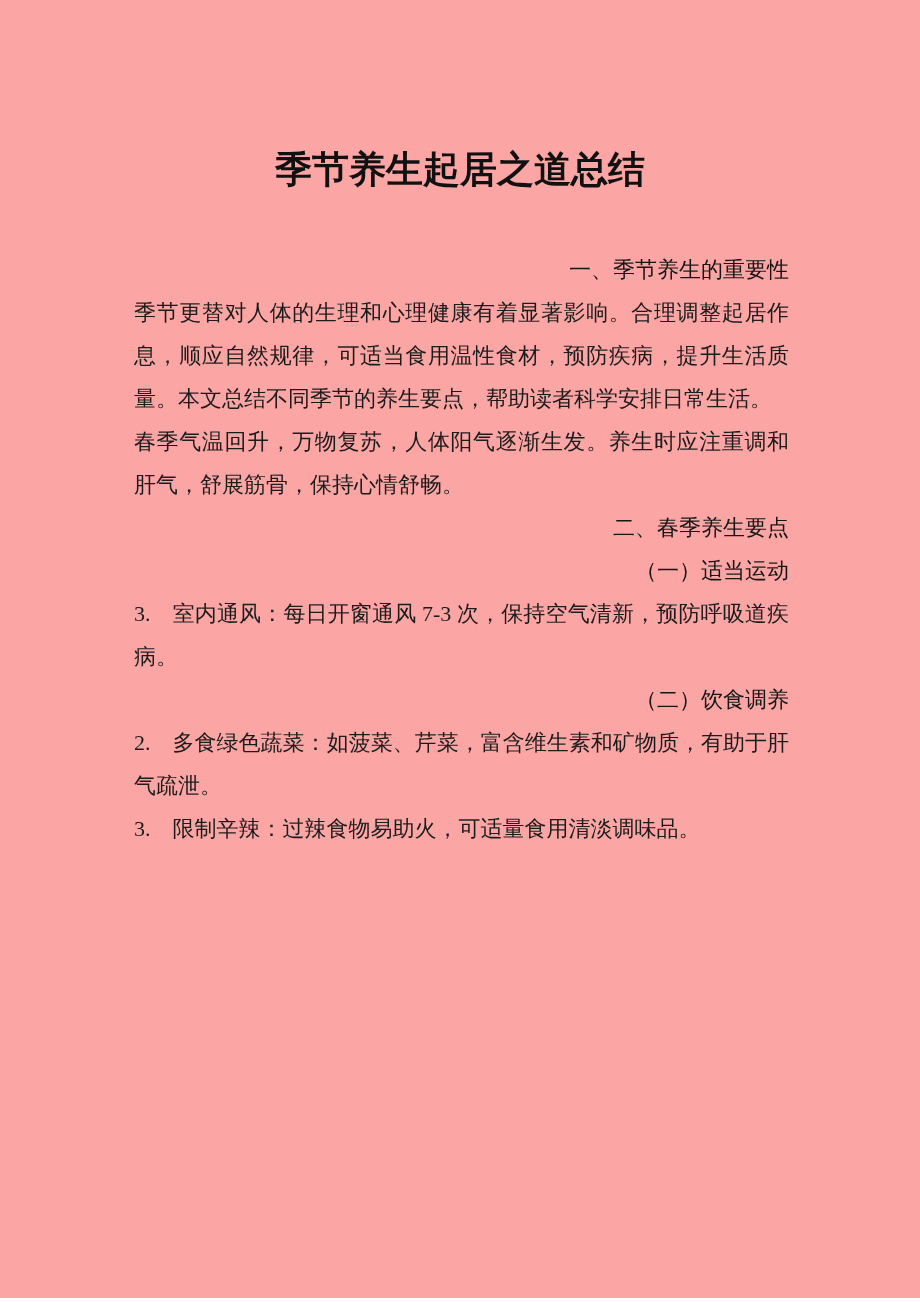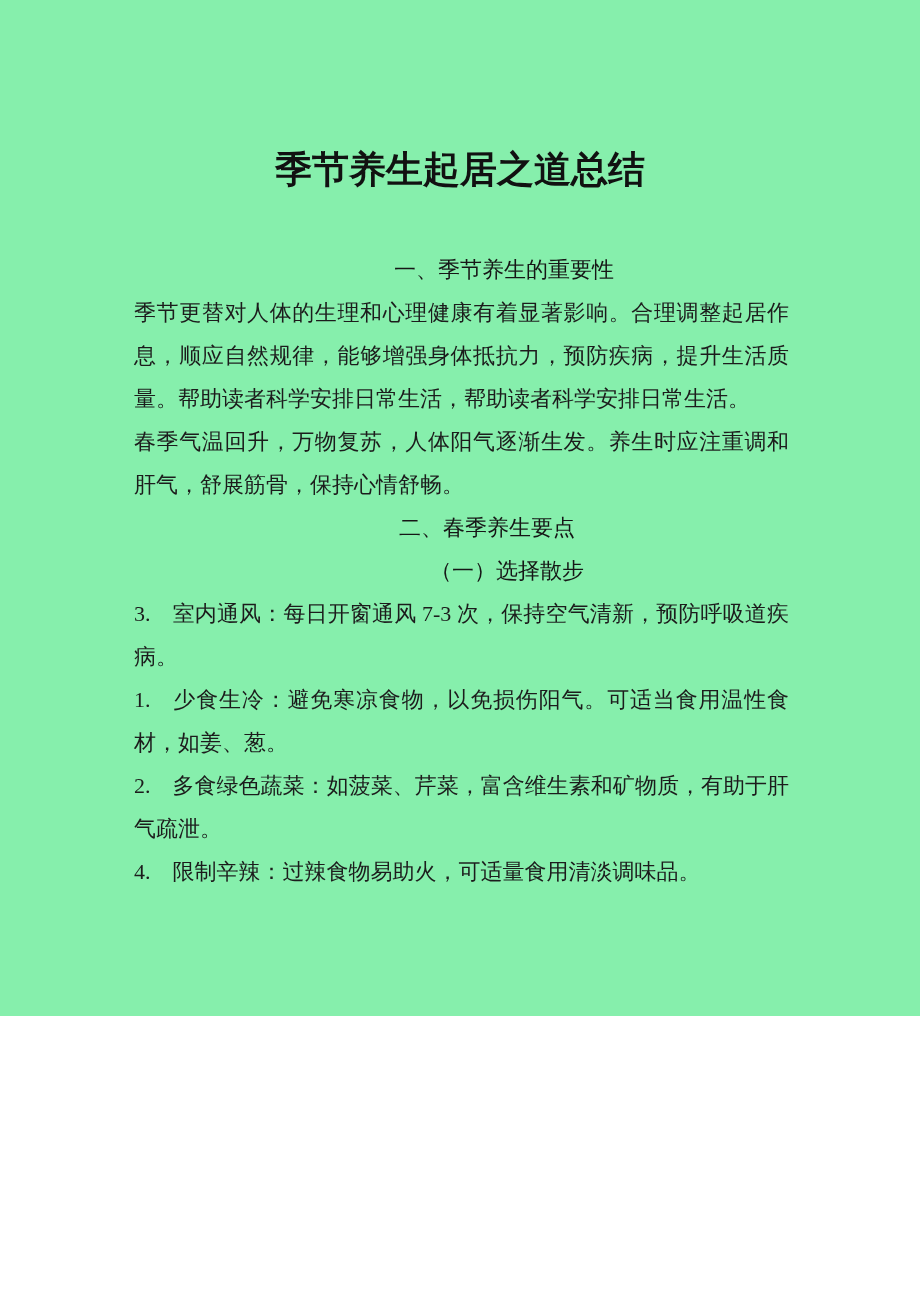--- a/index.html
+++ b/index.html
@@ -3,22 +3,22 @@
 <meta charset="utf-8">
 <style>
   html, body {
     margin: 0;
     padding: 0;
     background: #ffffff;
   }
   .page {
     position: relative;
     width: 920px;
-    height: 1016px;
-    background: #86efac;
+    height: 1298px;
+    background: #fca5a5;
     overflow: hidden;
   }
   .doc-title {
     margin: 146px 0 0 0;
     text-align: center;
     font-family: "Liberation Sans", sans-serif;
     font-weight: 700;
     font-size: 37px;
     line-height: 47px;
     color: #111111;
@@ -36,51 +36,51 @@
     line-break: strict;
   }
   .b-body {
     font-family: "Liberation Serif", serif;
     text-align: justify;
   }
   .b-head {
     font-family: "Liberation Sans", sans-serif;
     font-weight: 400;
     color: #161616;
-    text-align: center;
+    text-align: right;
   }
   .ind-h1  { text-indent: 85px; }  
   .ind-h1b { text-indent: 51px; }  
   .ind-h2  { text-indent: 91px; }  
 </style>
 </head>
 <body>
 
 <div class="page">
 
   <h1 class="doc-title">季节养生起居之道总结</h1>
 
   <div class="content">
 
     <p class="block b-head ind-h1">一、季节养生的重要性</p>
 
-    <p class="block b-body">季节更替对人体的生理和心理健康有着显著影响。合理调整起居作息，顺应自然规律，能够增强身体抵抗力，预防疾病，提升生活质量。帮助读者科学安排日常生活，帮助读者科学安排日常生活。</p>
+    <p class="block b-body">季节更替对人体的生理和心理健康有着显著影响。合理调整起居作息，顺应自然规律，可适当食用温性食材，预防疾病，提升生活质量。本文总结不同季节的养生要点，帮助读者科学安排日常生活。</p>
 
     <p class="block b-body">春季气温回升，万物复苏，人体阳气逐渐生发。养生时应注重调和肝气，舒展筋骨，保持心情舒畅。</p>
 
     <p class="block b-head ind-h1b">二、春季养生要点</p>
 
-    <p class="block b-head ind-h2">（一）选择散步</p>
+    <p class="block b-head ind-h2">（一）适当运动</p>
 
 
 
     <p class="block b-body">3. 室内通风：每日开窗通风 7-3 次，保持空气清新，预防呼吸道疾病。</p>
 
+    <p class="block b-head ind-h2">（二）饮食调养</p>
 
-    <p class="block b-body">1. 少食生冷：避免寒凉食物，以免损伤阳气。可适当食用温性食材，如姜、葱。</p>
 
     <p class="block b-body">2. 多食绿色蔬菜：如菠菜、芹菜，富含维生素和矿物质，有助于肝气疏泄。</p>
 
-    <p class="block b-body">4. 限制辛辣：过辣食物易助火，可适量食用清淡调味品。</p>
+    <p class="block b-body">3. 限制辛辣：过辣食物易助火，可适量食用清淡调味品。</p>
 
 
   </div>
 </div>
 
 </body></html>

